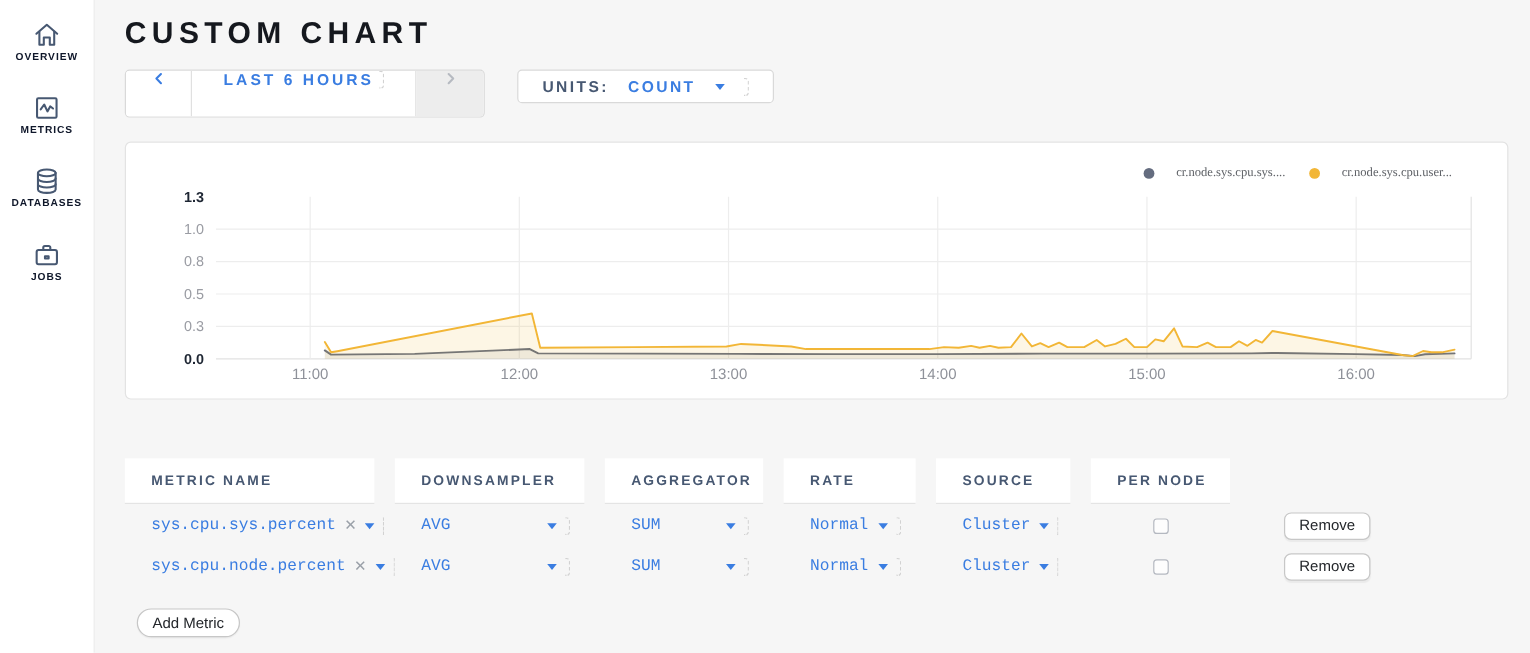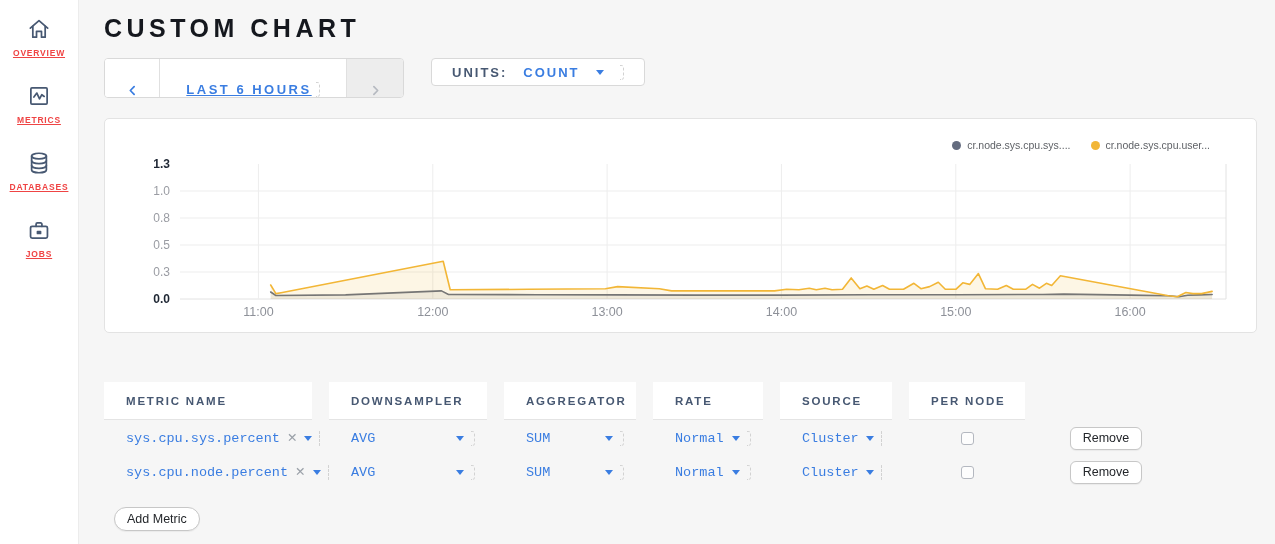--- a/index.html
+++ b/index.html
@@ -10,34 +10,34 @@
     font-family:"Liberation Sans","DejaVu Sans",sans-serif;
     color:#242a35;
   }
   
   .sidebar {
     position:fixed; left:0; top:0; bottom:0; width:79px;
     background:#fff; border-right:1px solid #ececec;
     display:flex; flex-direction:column; align-items:center;
     padding-top:16px; gap:25px; z-index:5;
   }
-  .side-item { display:flex; flex-direction:column; align-items:center; gap:6px;
-    color:#ef4444; width:100%; cursor:pointer;text-decoration:underline; }
+  .side-item { display:flex; flex-direction:column; align-items:center; 
+    color:#0f172a; width:100%; cursor:pointer; }
   .side-label { font-size:8.5px; font-weight:700; letter-spacing:0.8px; }
   
   .content { margin-left:80px; padding:8px 0 0 24px; }
   .page-title { font-size:25px; font-weight:800; letter-spacing:4.5px;
     color:#15181e; margin:6px 0 15px; }
   
   .controls { display:flex; gap:27px; margin-bottom:20px; }
   .timebox { display:flex; width:300px; height:40px; background:#fff;
     border:1px solid #d9d9d9; border-radius:4px; overflow:hidden; }
-  .seg { display:flex; align-items:flex-end; justify-content:center;
+  .seg { display:flex; align-items:flex-start; justify-content:center;
     background:#fff; border:none; border-right:1px solid #e0e0e0;
-    cursor:pointer; font-family:inherit; padding:0;text-decoration:underline; }
+    cursor:pointer; font-family:inherit; padding:0; }
   .seg.prev { width:55px; }
   .seg.mid { flex:1; gap:4px; color:#3a7de1; font-weight:700; font-size:13px;
     letter-spacing:2.5px; }
   .seg.next { width:56px; background:#ededed; border-right:none; }
   .unitsbox { display:flex; align-items:center; gap:16px; height:28px;
     padding:0 20px; background:#fff; border:1px solid #d9d9d9; border-radius:4px;
     font-size:13px; font-weight:700; letter-spacing:2px; cursor:pointer; }
   .units-label { color:#475872; }
   .units-value { color:#3a7de1; }
   .caret { width:0; height:0; border-left:4.5px solid transparent;
@@ -46,21 +46,21 @@
   .caret.blue { color:#3a7de1; }
   .dash-tick { width:4px; height:15px; border-top:1px dashed #d2d2d2;
     border-right:1px dashed #d2d2d2; border-bottom:1px dashed #d2d2d2;
     border-radius:0 3px 3px 0; display:inline-block; }
   
   .chart-panel { position:relative; width:1153px; height:215px; background:#fff;
     border:1px solid #e3e3e3; border-radius:5px; margin-bottom:49px; }
   .chart-svg { position:absolute; left:0; top:0; }
   .legend { position:absolute; top:20px; right:46px; display:flex; gap:20px;
     align-items:center; }
-  .legend-item { display:flex; align-items:center; gap:6px; }
+  .legend-item { display:flex; align-items:center; gap:18px;font-family:Liberation Serif, serif; }
   .legend-dot { width:9px; height:9px; border-radius:50%; }
   .legend-label { font-size:10.5px; color:#5f6267; }
   
   .thead, .trow { display:grid;
     grid-template-columns:208px 158px 132px 110px 112px 116px 110px;
     column-gap:17px; align-items:center; }
   .th { background:#fff; border-bottom:1px solid #e4e4e4; height:38px;
     display:flex; align-items:center; padding-left:22px; font-size:11.5px;
     font-weight:700; letter-spacing:1.8px; color:#475872; }
   .th.empty { background:transparent; border-bottom:none; }

